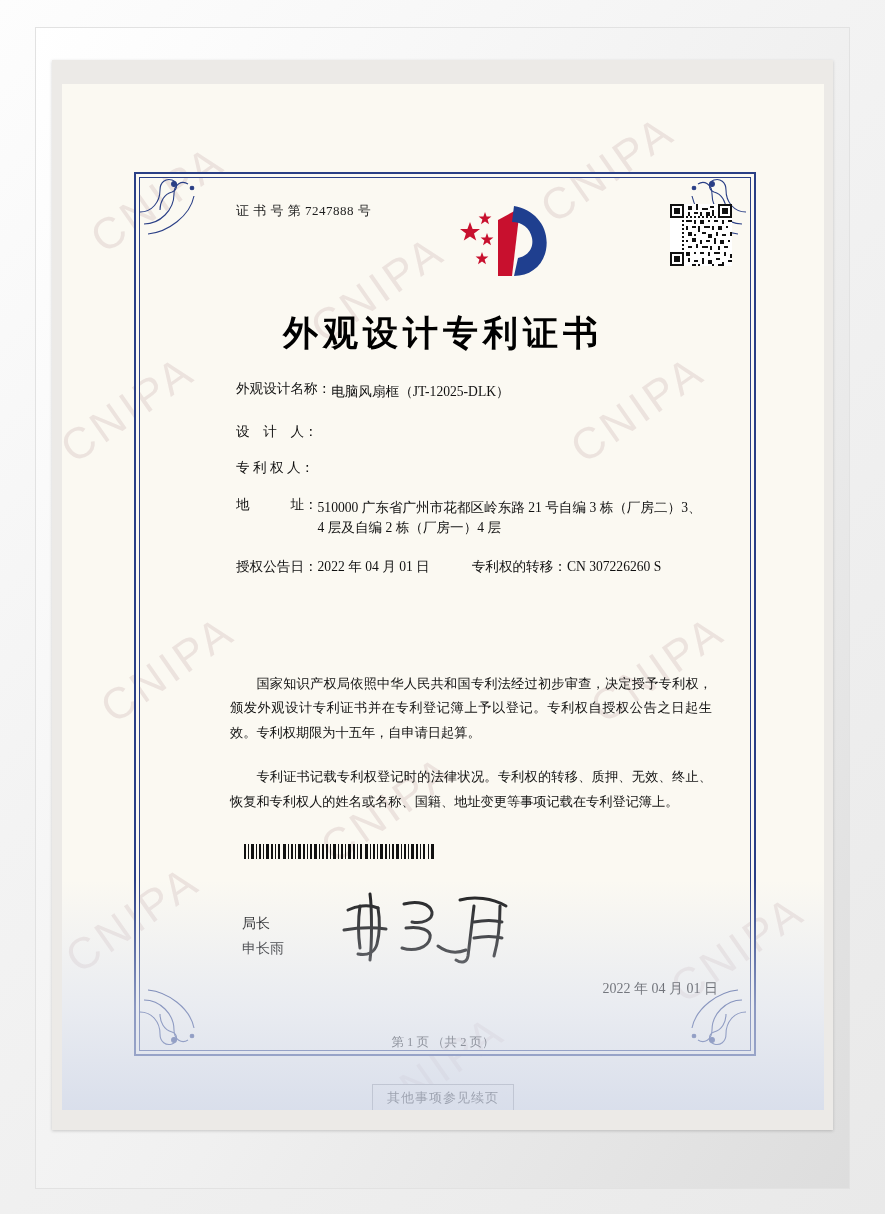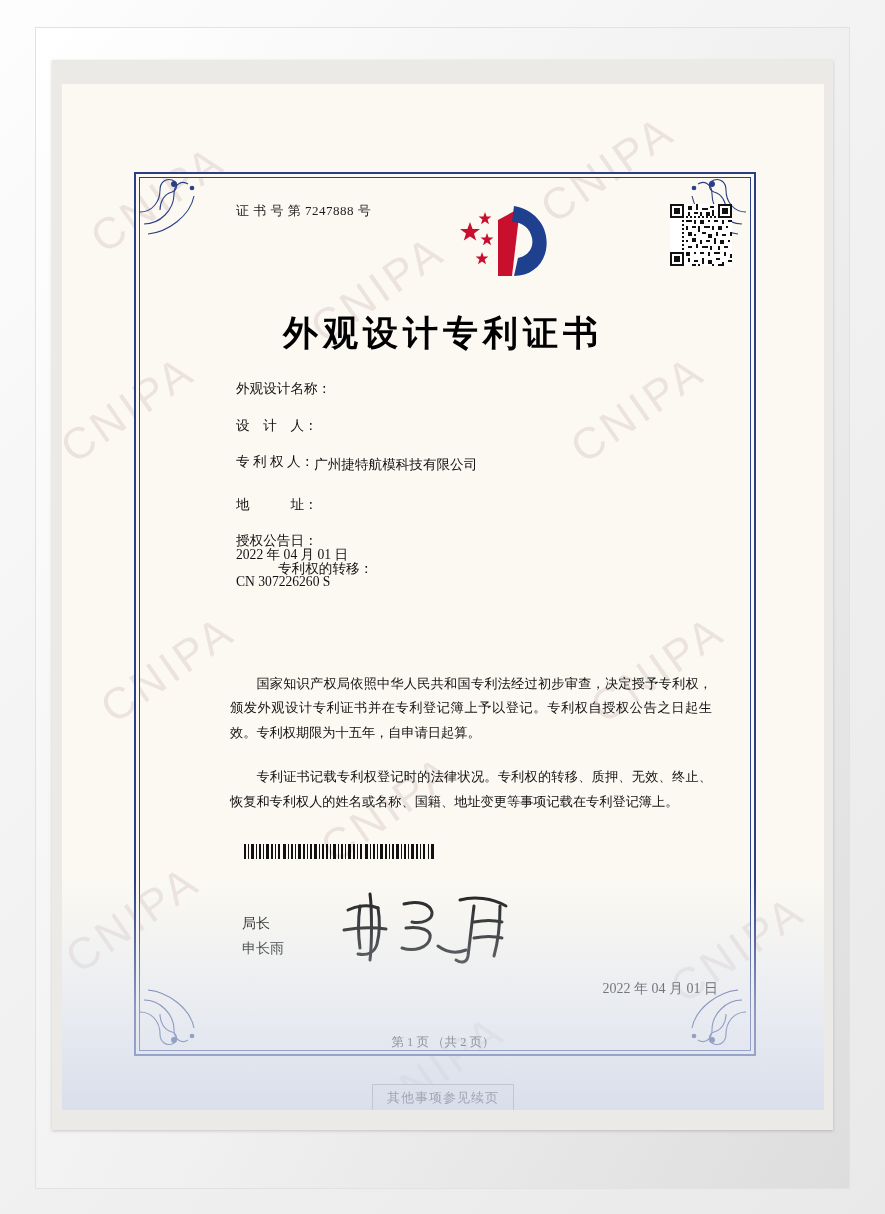--- a/index.html
+++ b/index.html
@@ -122,21 +122,21 @@
   .flabel {
     white-space: pre;
     flex: 0 0 auto;
     text-align: right;
   }
   .fval {
     flex: 1 1 auto;
     line-height: 1.45;
   }
   .frow.addr { }
-  .frow.pub  { margin-bottom: 10px; flex-direction: column; }
+  .frow.pub  { margin-bottom: 10px; }
   .pub-right { margin-left: 42px; }
 
   .para {
     position: absolute;
     left: 96px; top: 500px;
     width: 482px;
     font-size: 13.2px;
     line-height: 1.85;
     color: #111;
     text-align: justify;
@@ -391,30 +391,31 @@
               <rect x="24" y="30" width="2" height="1"></rect>
           </g>
         </svg>
       </div>
 
       <div class="title">外观设计专利证书</div>
 
       <div class="fields">
         <div class="frow">
           <span class="flabel">外观设计名称：</span>
+          <span class="fval">电脑风扇框（JT-12025-DLK）</span>
         </div>
         <div class="frow">
           <span class="flabel">设　计　人：</span>
         </div>
         <div class="frow">
           <span class="flabel">专 利 权 人：</span>
-          <span class="fval">广州捷特航模科技有限公司</span>
         </div>
         <div class="frow addr">
           <span class="flabel">地　　　址：</span>
+          <span class="fval">510000 广东省广州市花都区岭东路 21 号自编 3 栋（厂房二）3、4 层及自编 2 栋（厂房一）4 层</span>
         </div>
         <div class="frow pub">
           <span class="flabel">授权公告日：</span>
           <span class="flabel">2022 年 04 月 01 日</span>
           <span class="flabel pub-right">专利权的转移：</span>
           <span class="flabel">CN 307226260 S</span>
         </div>
       </div>
 
       <div class="para">

